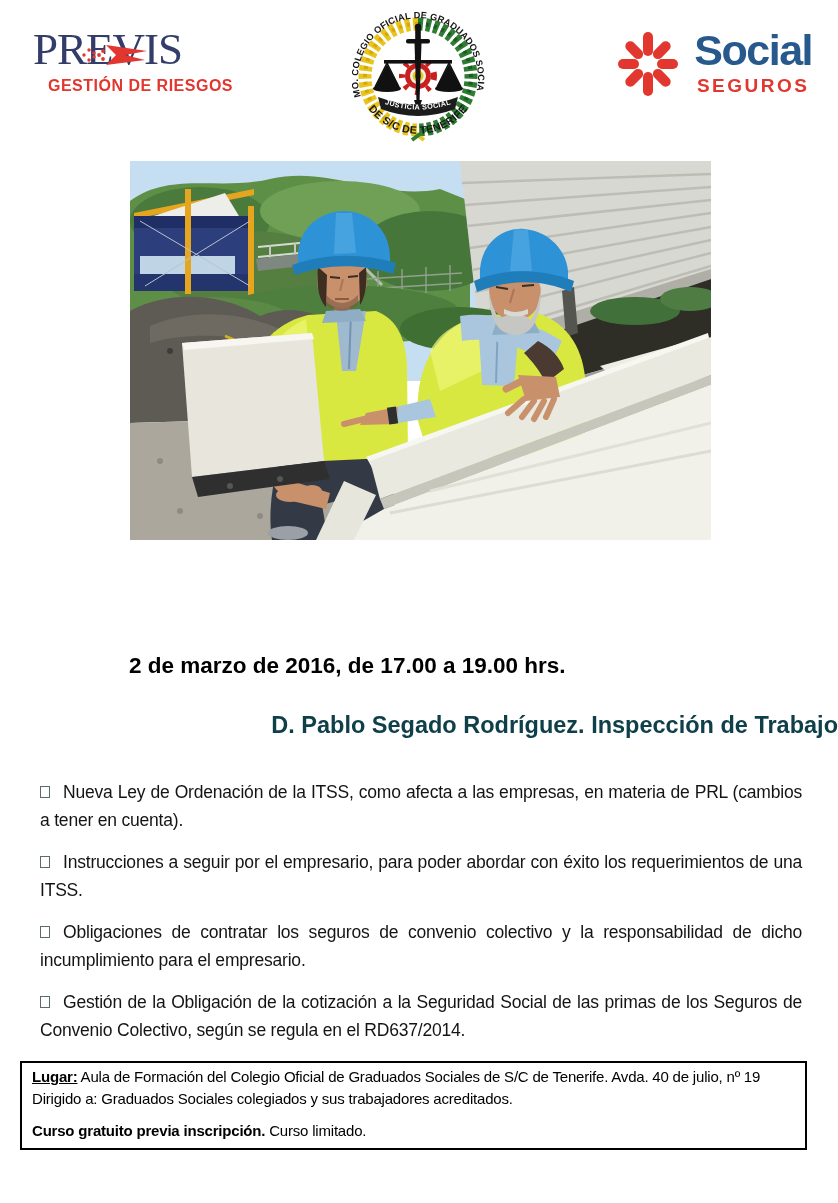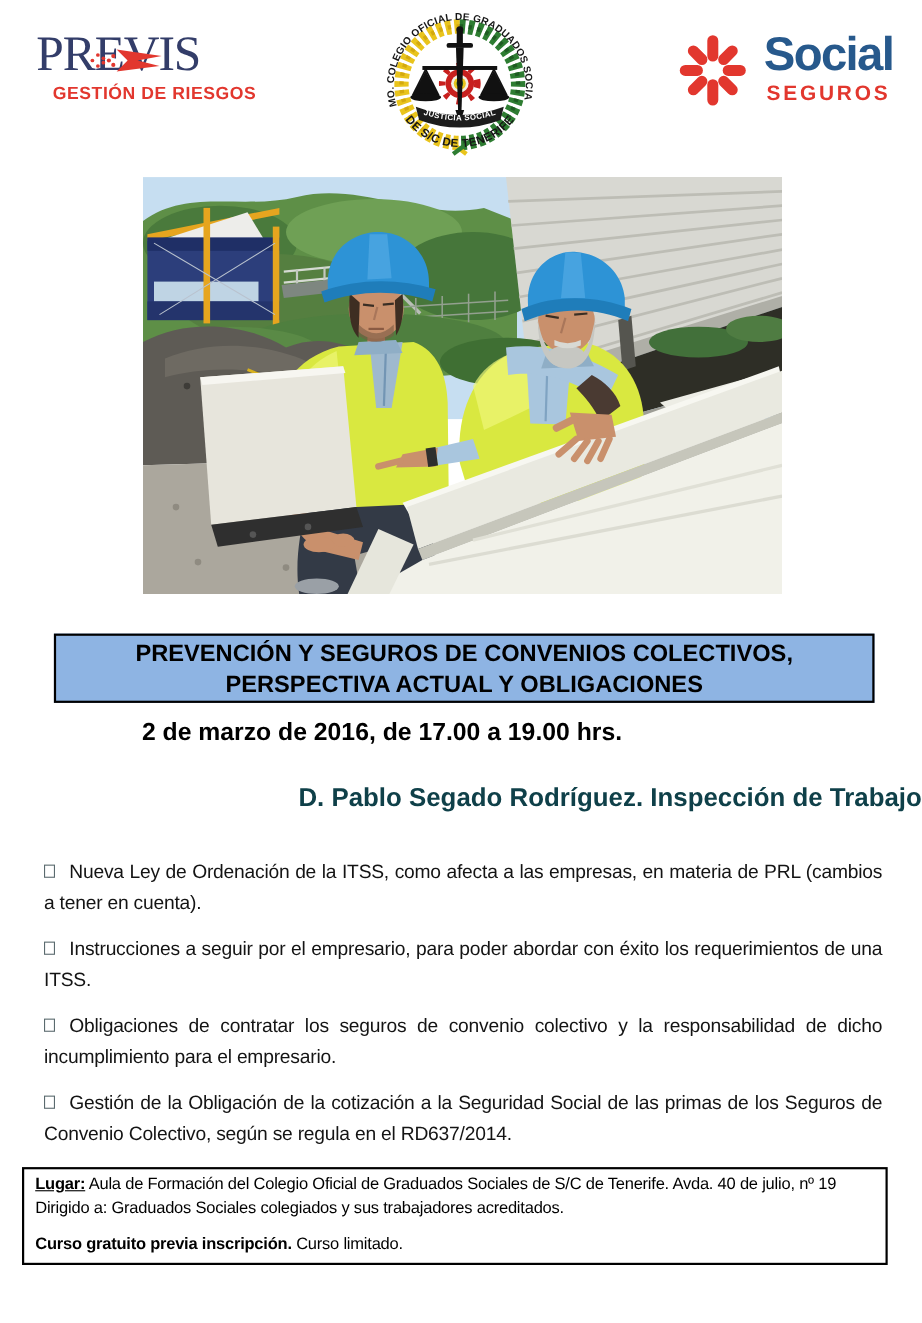--- a/index.html
+++ b/index.html
@@ -334,24 +334,20 @@
         <polygon points="388,214 426,216 430,236 396,240" fill="#C9906C"></polygon>
         <line x1="394" y1="238" x2="378" y2="252" stroke="#C9906C" stroke-width="6" stroke-linecap="round"></line>
         <line x1="404" y1="240" x2="392" y2="256" stroke="#C9906C" stroke-width="6" stroke-linecap="round"></line>
         <line x1="414" y1="240" x2="404" y2="258" stroke="#C9906C" stroke-width="6" stroke-linecap="round"></line>
         <line x1="424" y1="238" x2="416" y2="256" stroke="#C9906C" stroke-width="6" stroke-linecap="round"></line>
         <line x1="392" y1="220" x2="376" y2="228" stroke="#C9906C" stroke-width="7" stroke-linecap="round"></line>
       </g>
     </svg>
   </div>
 
-  <div class="banner">
-    <div>PREVENCIÓN Y SEGUROS DE CONVENIOS COLECTIVOS,</div>
-    <div>PERSPECTIVA ACTUAL Y OBLIGACIONES</div>
-  </div>
 
   <div class="datetime">2 de marzo de 2016, de 17.00 a 19.00 hrs.</div>
   <div class="speaker">D. Pablo Segado Rodríguez. Inspección de Trabajo</div>
 
   <div class="bullets">
     <p><span class="sq"></span><span>Nueva Ley de Ordenación de la ITSS, como afecta a las empresas, en materia de PRL (cambios a tener en cuenta).</span></p>
     <p><span class="sq"></span><span>Instrucciones a seguir por el empresario, para poder abordar con éxito los requerimientos de una ITSS.</span></p>
     <p><span class="sq"></span><span>Obligaciones de contratar los seguros de convenio colectivo y la responsabilidad de dicho incumplimiento para el empresario.</span></p>
     <p><span class="sq"></span><span>Gestión de la Obligación de la cotización a la Seguridad Social de las primas de los Seguros de Convenio Colectivo, según se regula en el RD637/2014.</span></p>
   </div>

